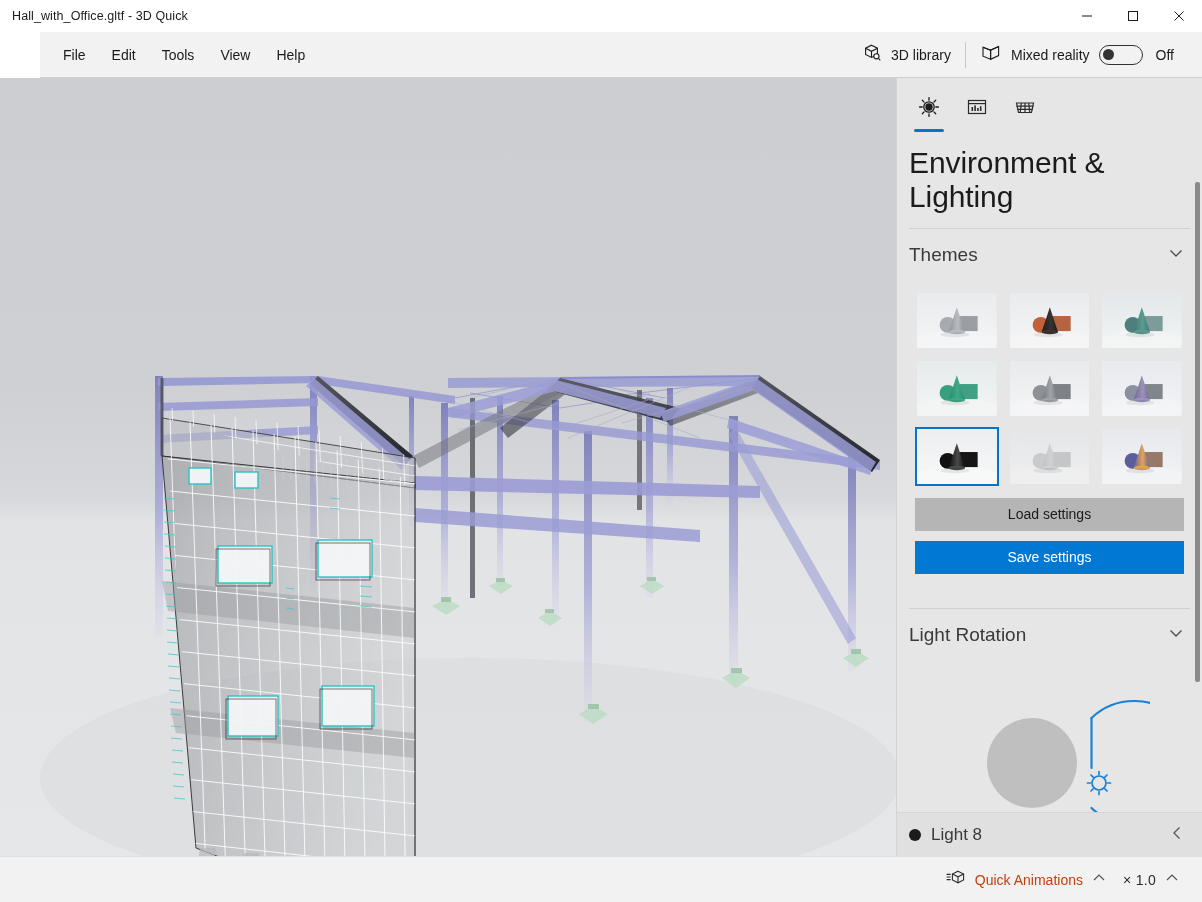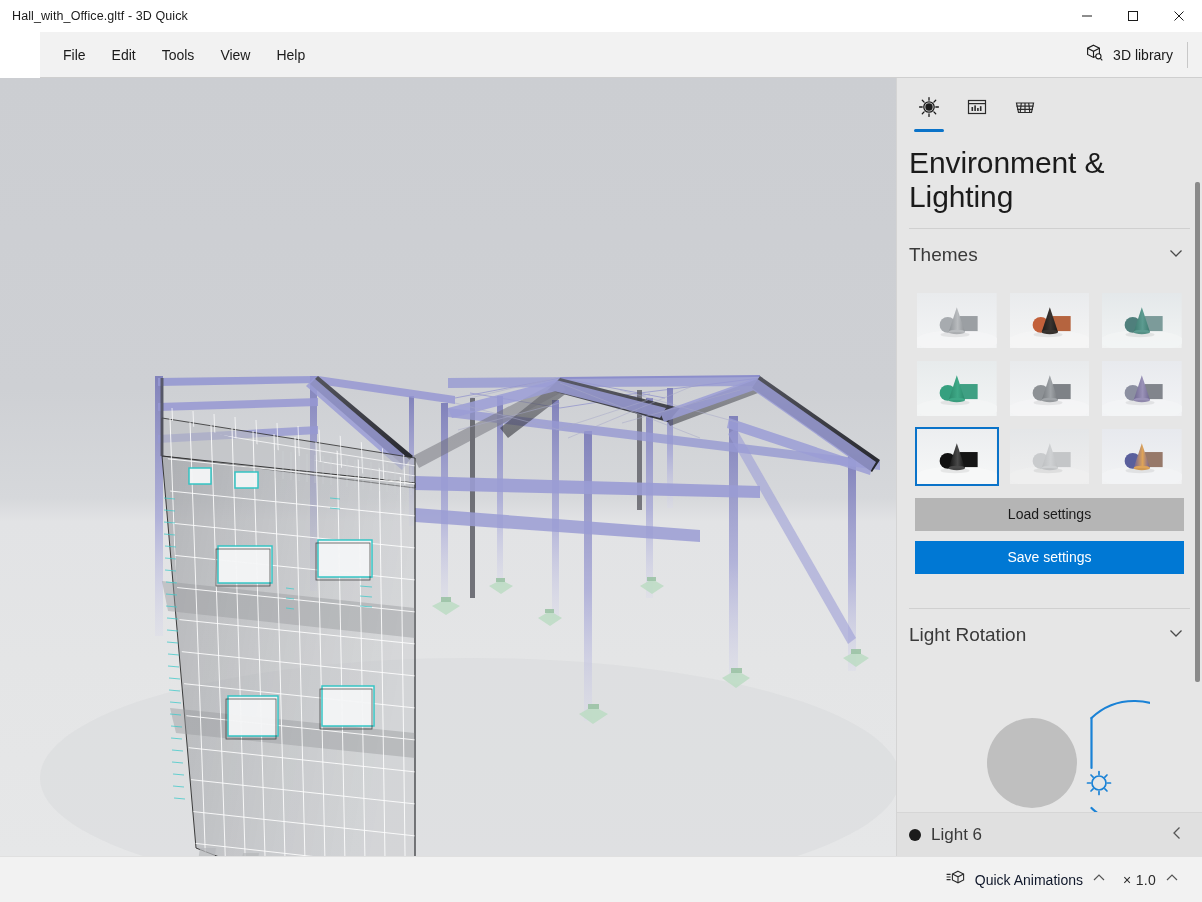--- a/index.html
+++ b/index.html
@@ -166,21 +166,21 @@
 
   
   .statusbar {
     height: 46px; flex: 0 0 46px;
     background: #f2f2f2;
     display: flex; align-items: center; justify-content: flex-end;
     padding-right: 14px; gap: 0;
     border-top: 1px solid #e0e0e0;
   }
   .sb-group { display: flex; align-items: center; gap: 8px; padding: 0 8px; }
-  .sb-label { font-size: 14px; color: #0f172a; white-space: nowrap; }
+  .sb-label { font-size: 14px; color: #c2410c; white-space: nowrap; }
   .chev-up { display: block; }
   .speed { font-size: 14px; color: #2b2b2b; letter-spacing: 0.3px; }
 </style>
 </head>
 <body>
 
 <div class="app">
 
   <div class="titlebar">
     <div class="titlebar-text">Hall_with_Office.gltf - 3D Quick</div>
@@ -218,20 +218,34 @@
           <svg width="20" height="20" viewBox="0 0 20 20" fill="none" stroke="#1b1b1b" stroke-width="1.1">
             <path d="M9.5 2.2 L15.4 5.2 L15.4 11.4 L9.5 14.4 L3.6 11.4 L3.6 5.2 Z"></path>
             <path d="M3.6 5.2 L9.5 8.3 L15.4 5.2 M9.5 8.3 L9.5 14.4"></path>
             <circle cx="14.4" cy="13.3" r="2.6" fill="#fff"></circle>
             <path d="M16.4 15.3 L18.3 17.3"></path>
           </svg>
         </span>
         <span class="mb-label">3D library</span>
       </div>
       <div class="mb-sep"></div>
+      <div class="mb-group">
+        <span>
+          <svg width="22" height="20" viewBox="0 0 22 20" fill="none" stroke="#1b1b1b" stroke-width="1.1">
+            <path d="M3 4.3 L3 13.2 L10.6 16.3 L10.6 7.2 Z"></path>
+            <path d="M10.6 7.2 L10.6 16.3 L18.6 12.6 L18.6 3.6 Z"></path>
+            <path d="M3 4.3 L10.6 7.2 L18.6 3.6"></path>
+          </svg>
+        </span>
+        <span class="mb-label">Mixed reality</span>
+        <span class="toggle">
+            <span class="knob"></span>
+          </span>
+        <span class="toggle-state">Off</span>
+      </div>
     </div>
   </div>
 
   <div class="body">
 
     <div class="viewport">
       <svg viewBox="0 0 896 778" preserveAspectRatio="none">
         <defs>
           <linearGradient id="colfade" x1="0" y1="0" x2="0" y2="1">
             <stop offset="0%" stop-color="#7d7eb9" stop-opacity="0.95"></stop>
@@ -765,21 +779,21 @@
         </div>
 
         <div class="vscroll">
           <div class="thumb"></div>
         </div>
       </div>
 
       <div class="light-row">
         <span class="light-left">
           <span class="light-dot"></span>
-          <span class="light-name">Light 6</span>
+          <span class="light-name">Light 8</span>
         </span>
         <span>
           <svg width="18" height="18" viewBox="0 0 18 18" fill="none" stroke="#555" stroke-width="1.3">
               <path d="M11.5 3.5 L6 9 L11.5 14.5"></path>
             </svg>
         </span>
       </div>
     </div>
   </div>
 

